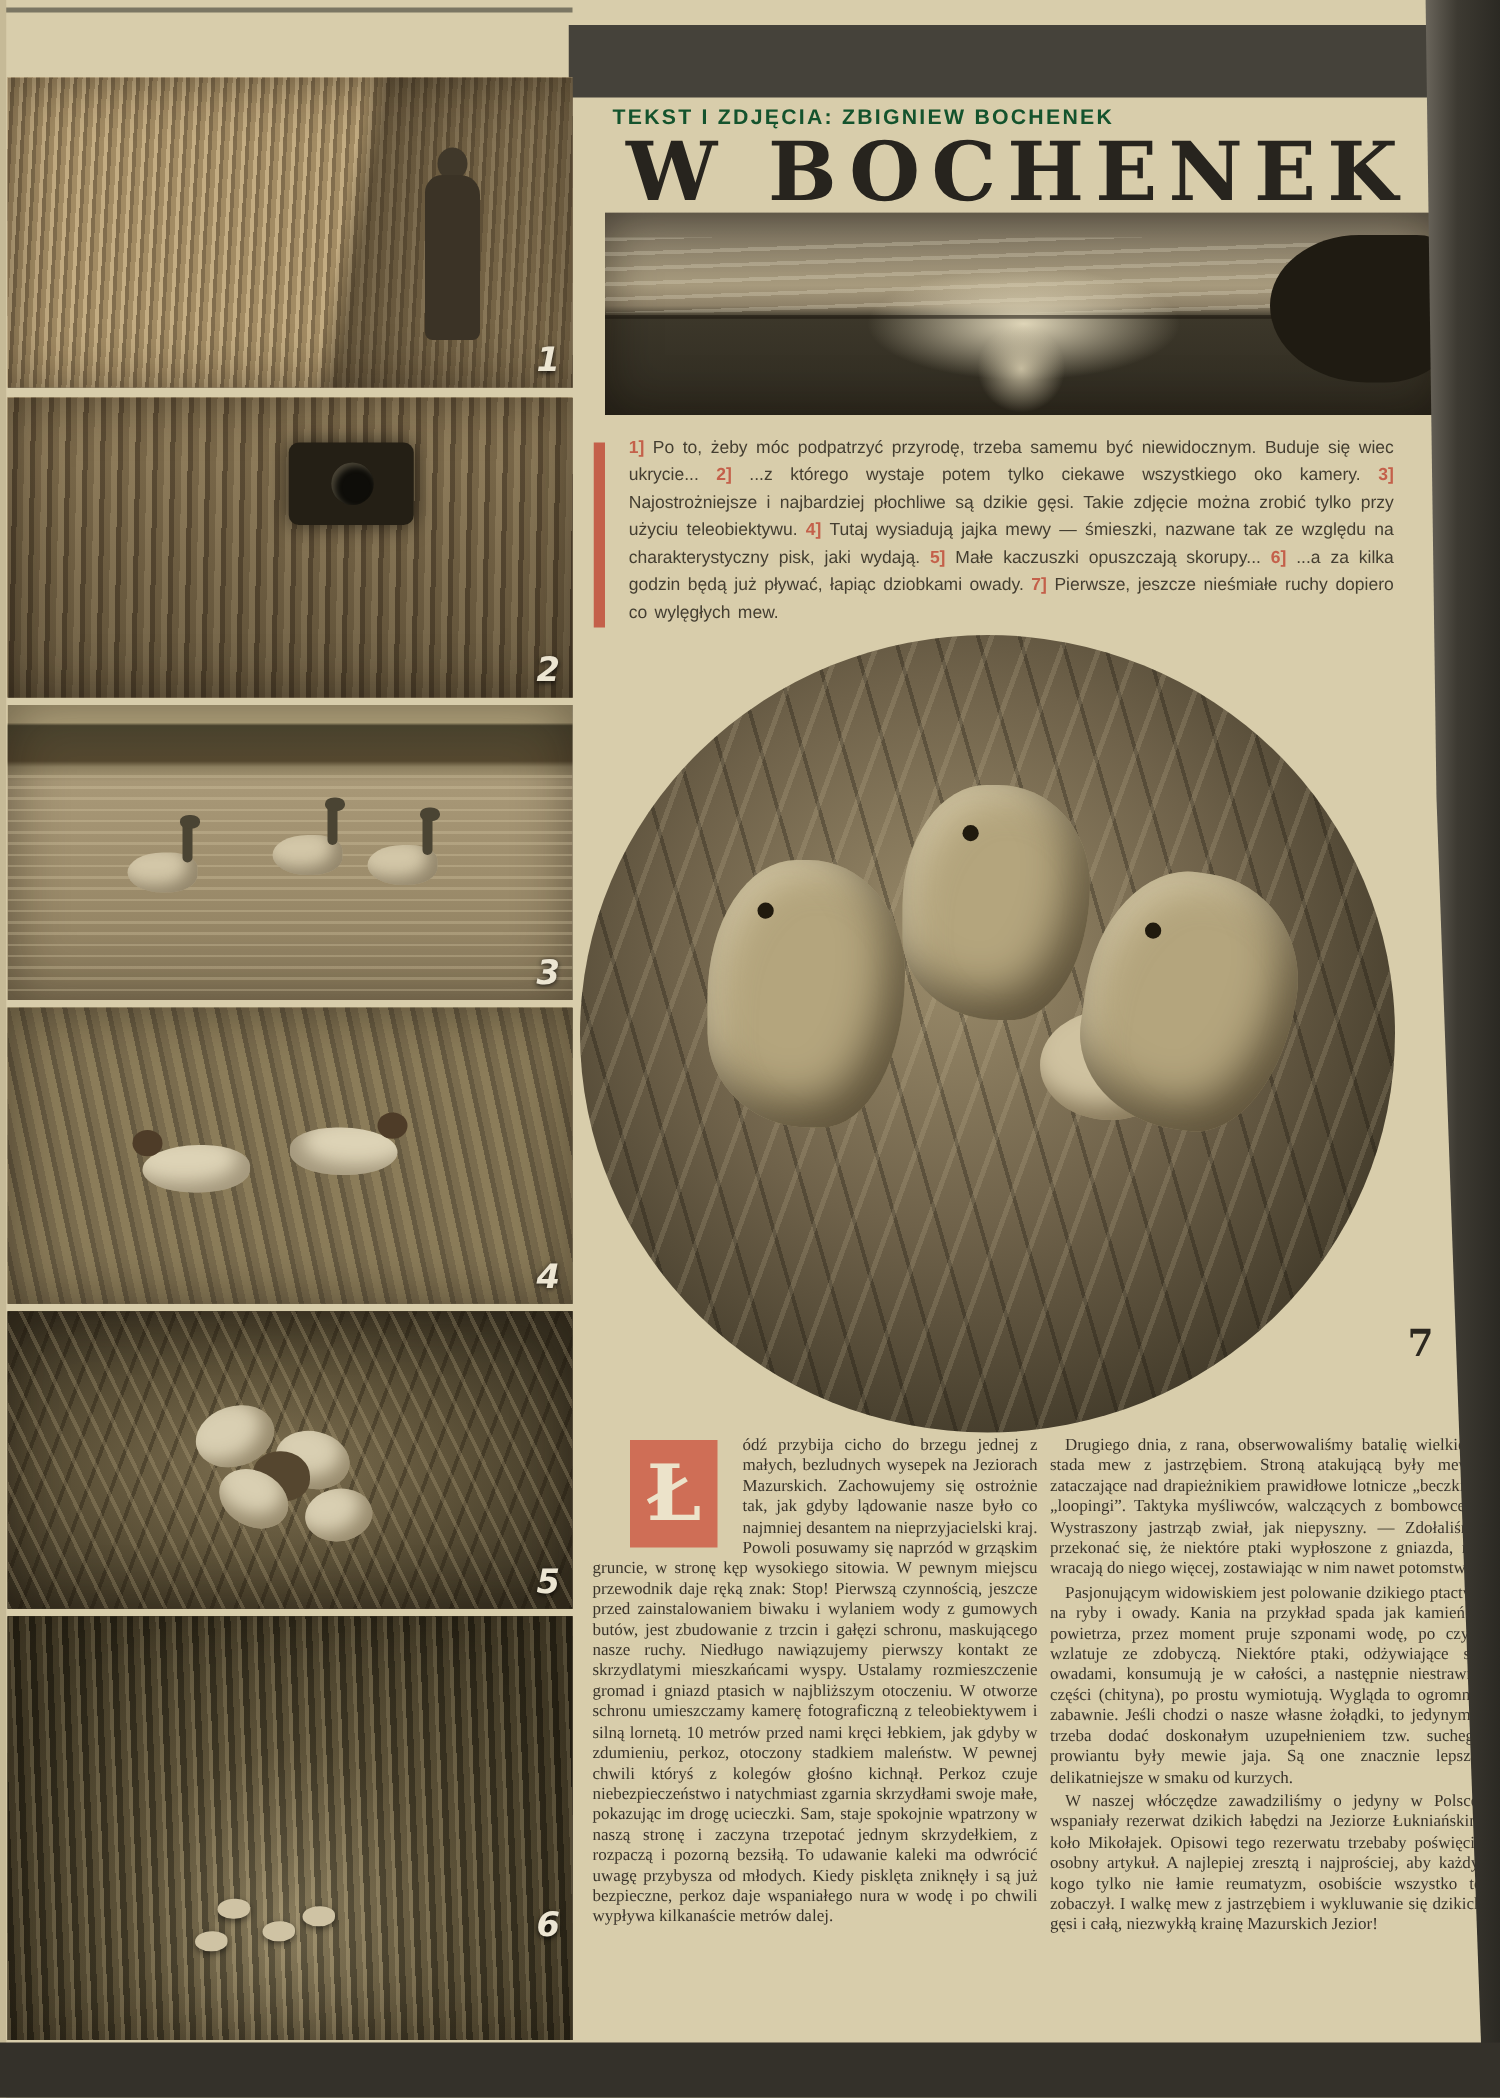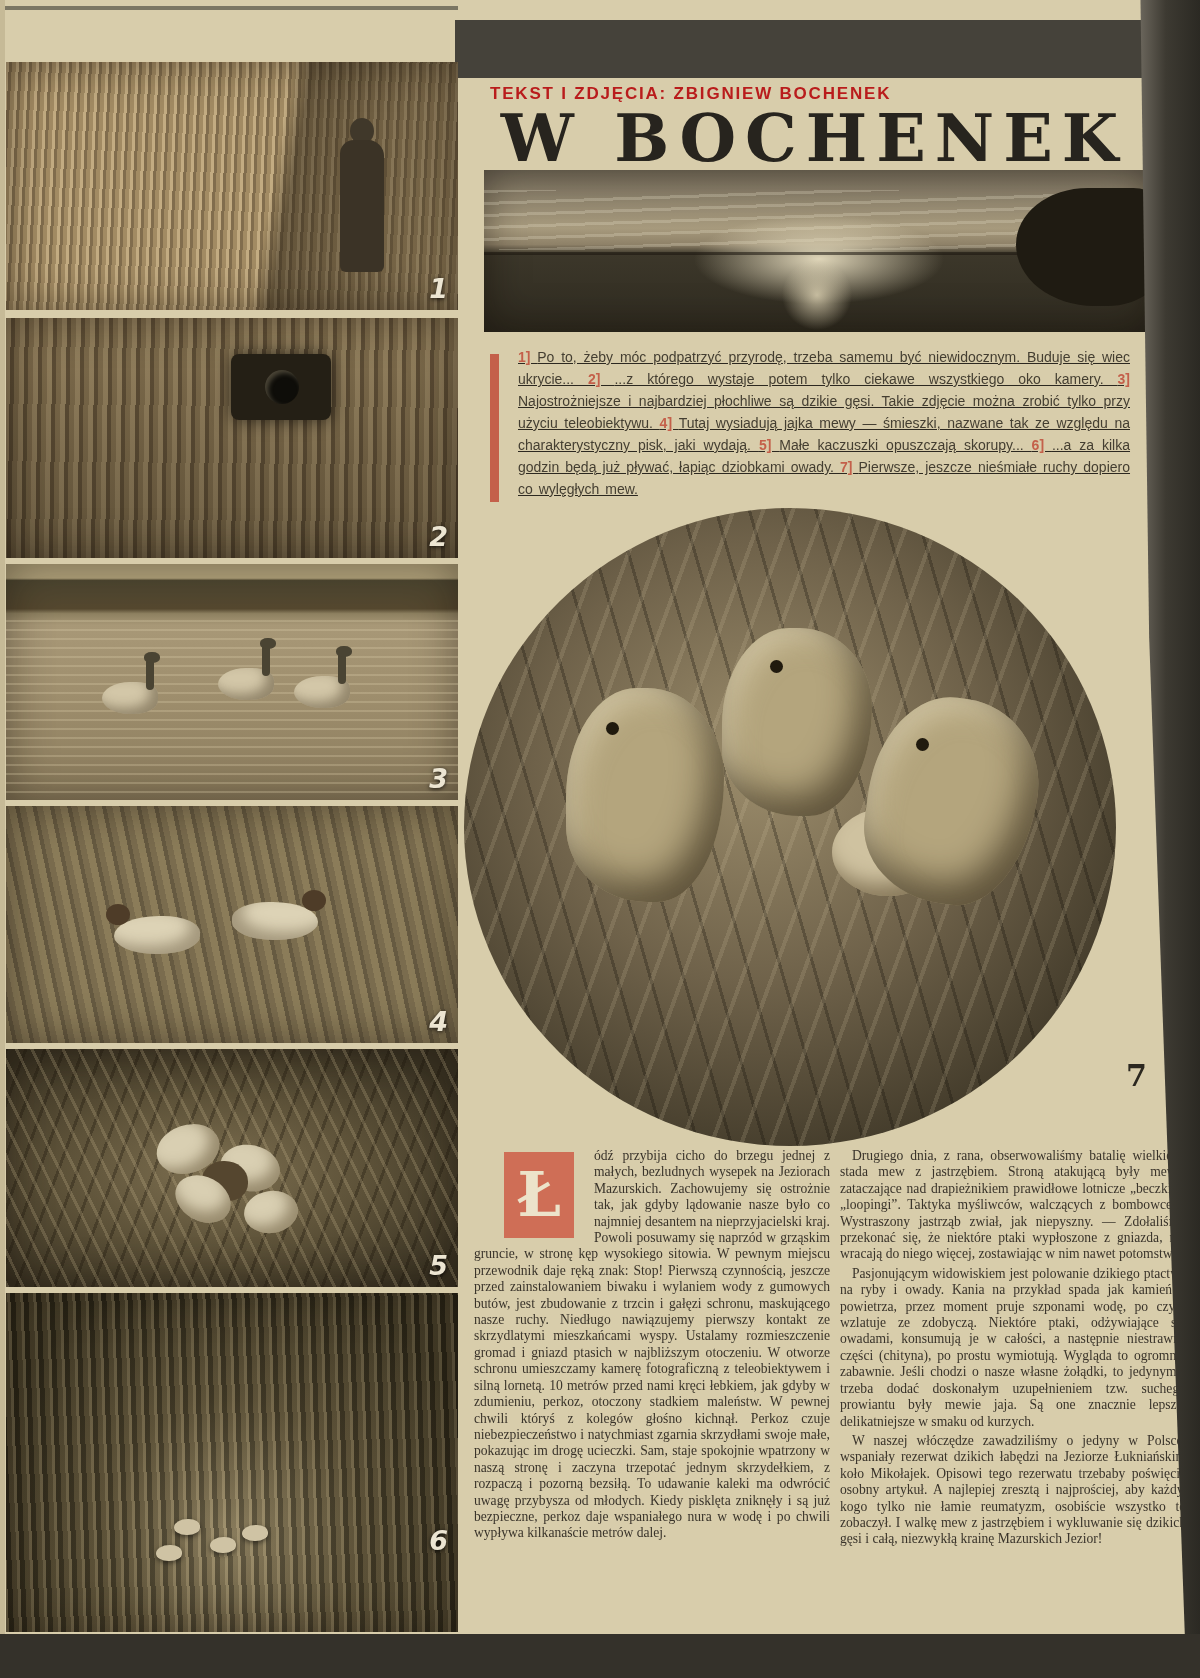--- a/index.html
+++ b/index.html
@@ -66,38 +66,38 @@
      background:radial-gradient(ellipse at 50% 72%,#978a68 0%,#5c5238 40%,#37311f 80%),#332d1d;}
   .reed-screen{position:absolute;inset:0;
      background:repeating-linear-gradient(88deg,rgba(205,185,145,.22) 0 3px,rgba(15,12,6,.38) 3px 8px,
        rgba(95,82,58,.25) 8px 13px);}
   .duckling{position:absolute;width:26px;height:16px;background:#cfc3a4;border-radius:55% 45% 50% 50%;
      box-shadow:0 2px 5px rgba(0,0,0,.5);}
   .d1{left:168px;top:226px;}.d2{left:204px;top:244px;}.d3{left:150px;top:252px;}.d4{left:236px;top:232px;}
 
   
   .kicker{position:absolute;left:490px;top:84px;width:660px;
-     font:700 17px "Liberation Sans",sans-serif;letter-spacing:1.8px;color:#b91c1c;}
+     font:700 17px "Liberation Sans",sans-serif;letter-spacing:1.8px;color:#14532d;}
   .title{position:absolute;left:478px;top:100px;width:672px;text-align:center;
      font:700 65px "DejaVu Serif",serif;letter-spacing:9px;color:#27241e;white-space:nowrap;}
 
   .lake-photo{position:absolute;left:484px;top:170px;width:666px;height:162px;overflow:hidden;
      background:linear-gradient(180deg,#7b7260 0%,#a79a7d 36%,#8e8168 46%,#3c372a 52%,#2f2b20 100%);
      box-shadow:inset 0 0 40px rgba(15,10,4,.5);}
   .sun-glow{position:absolute;left:210px;top:44px;width:250px;height:90px;border-radius:50%;
      background:radial-gradient(closest-side,rgba(232,222,192,.95),rgba(232,222,192,0));}
   .sun-reflection{position:absolute;left:298px;top:90px;width:70px;height:70px;
      background:radial-gradient(closest-side,rgba(225,214,182,.8),rgba(225,214,182,0));}
   .cloud-streaks{position:absolute;left:0;top:20px;width:666px;height:60px;
      background:repeating-linear-gradient(178deg,rgba(235,228,205,.25) 0 3px,rgba(0,0,0,0) 3px 12px);}
   .tree-silhouette{position:absolute;right:-16px;top:18px;width:150px;height:118px;background:#1f1b12;
      border-radius:55% 25% 45% 60%;}
   .horizon{position:absolute;left:0;top:82px;width:666px;height:3px;background:rgba(25,20,12,.55);}
 
-  .caption-box{position:absolute;left:476px;top:346px;width:660px;text-decoration:underline;}
+  .caption-box{position:absolute;left:461px;top:346px;width:660px;}
   .caption-bar{position:absolute;left:14px;top:8px;width:9px;height:148px;background:#c4604a;}
   .caption-par{margin:0 6px 0 42px;font:14px "Liberation Sans",sans-serif;line-height:22px;
      color:#443e31;text-align:justify;word-spacing:2px;}
   .cap-num{color:#c4604a;font-weight:700;}
 
   .circle-photo{position:absolute;left:464px;top:508px;width:652px;height:638px;border-radius:50%;
      overflow:hidden;background:radial-gradient(circle at 45% 40%,#9b8c6b 0%,#6f624a 42%,#453d2c 75%,#2a2518 100%);}
   .circ-reeds{position:absolute;inset:0;
      background:repeating-linear-gradient(110deg,rgba(215,200,165,.16) 0 4px,rgba(0,0,0,0) 4px 28px),
        repeating-linear-gradient(74deg,rgba(18,14,7,.28) 0 3px,rgba(0,0,0,0) 3px 32px);}

